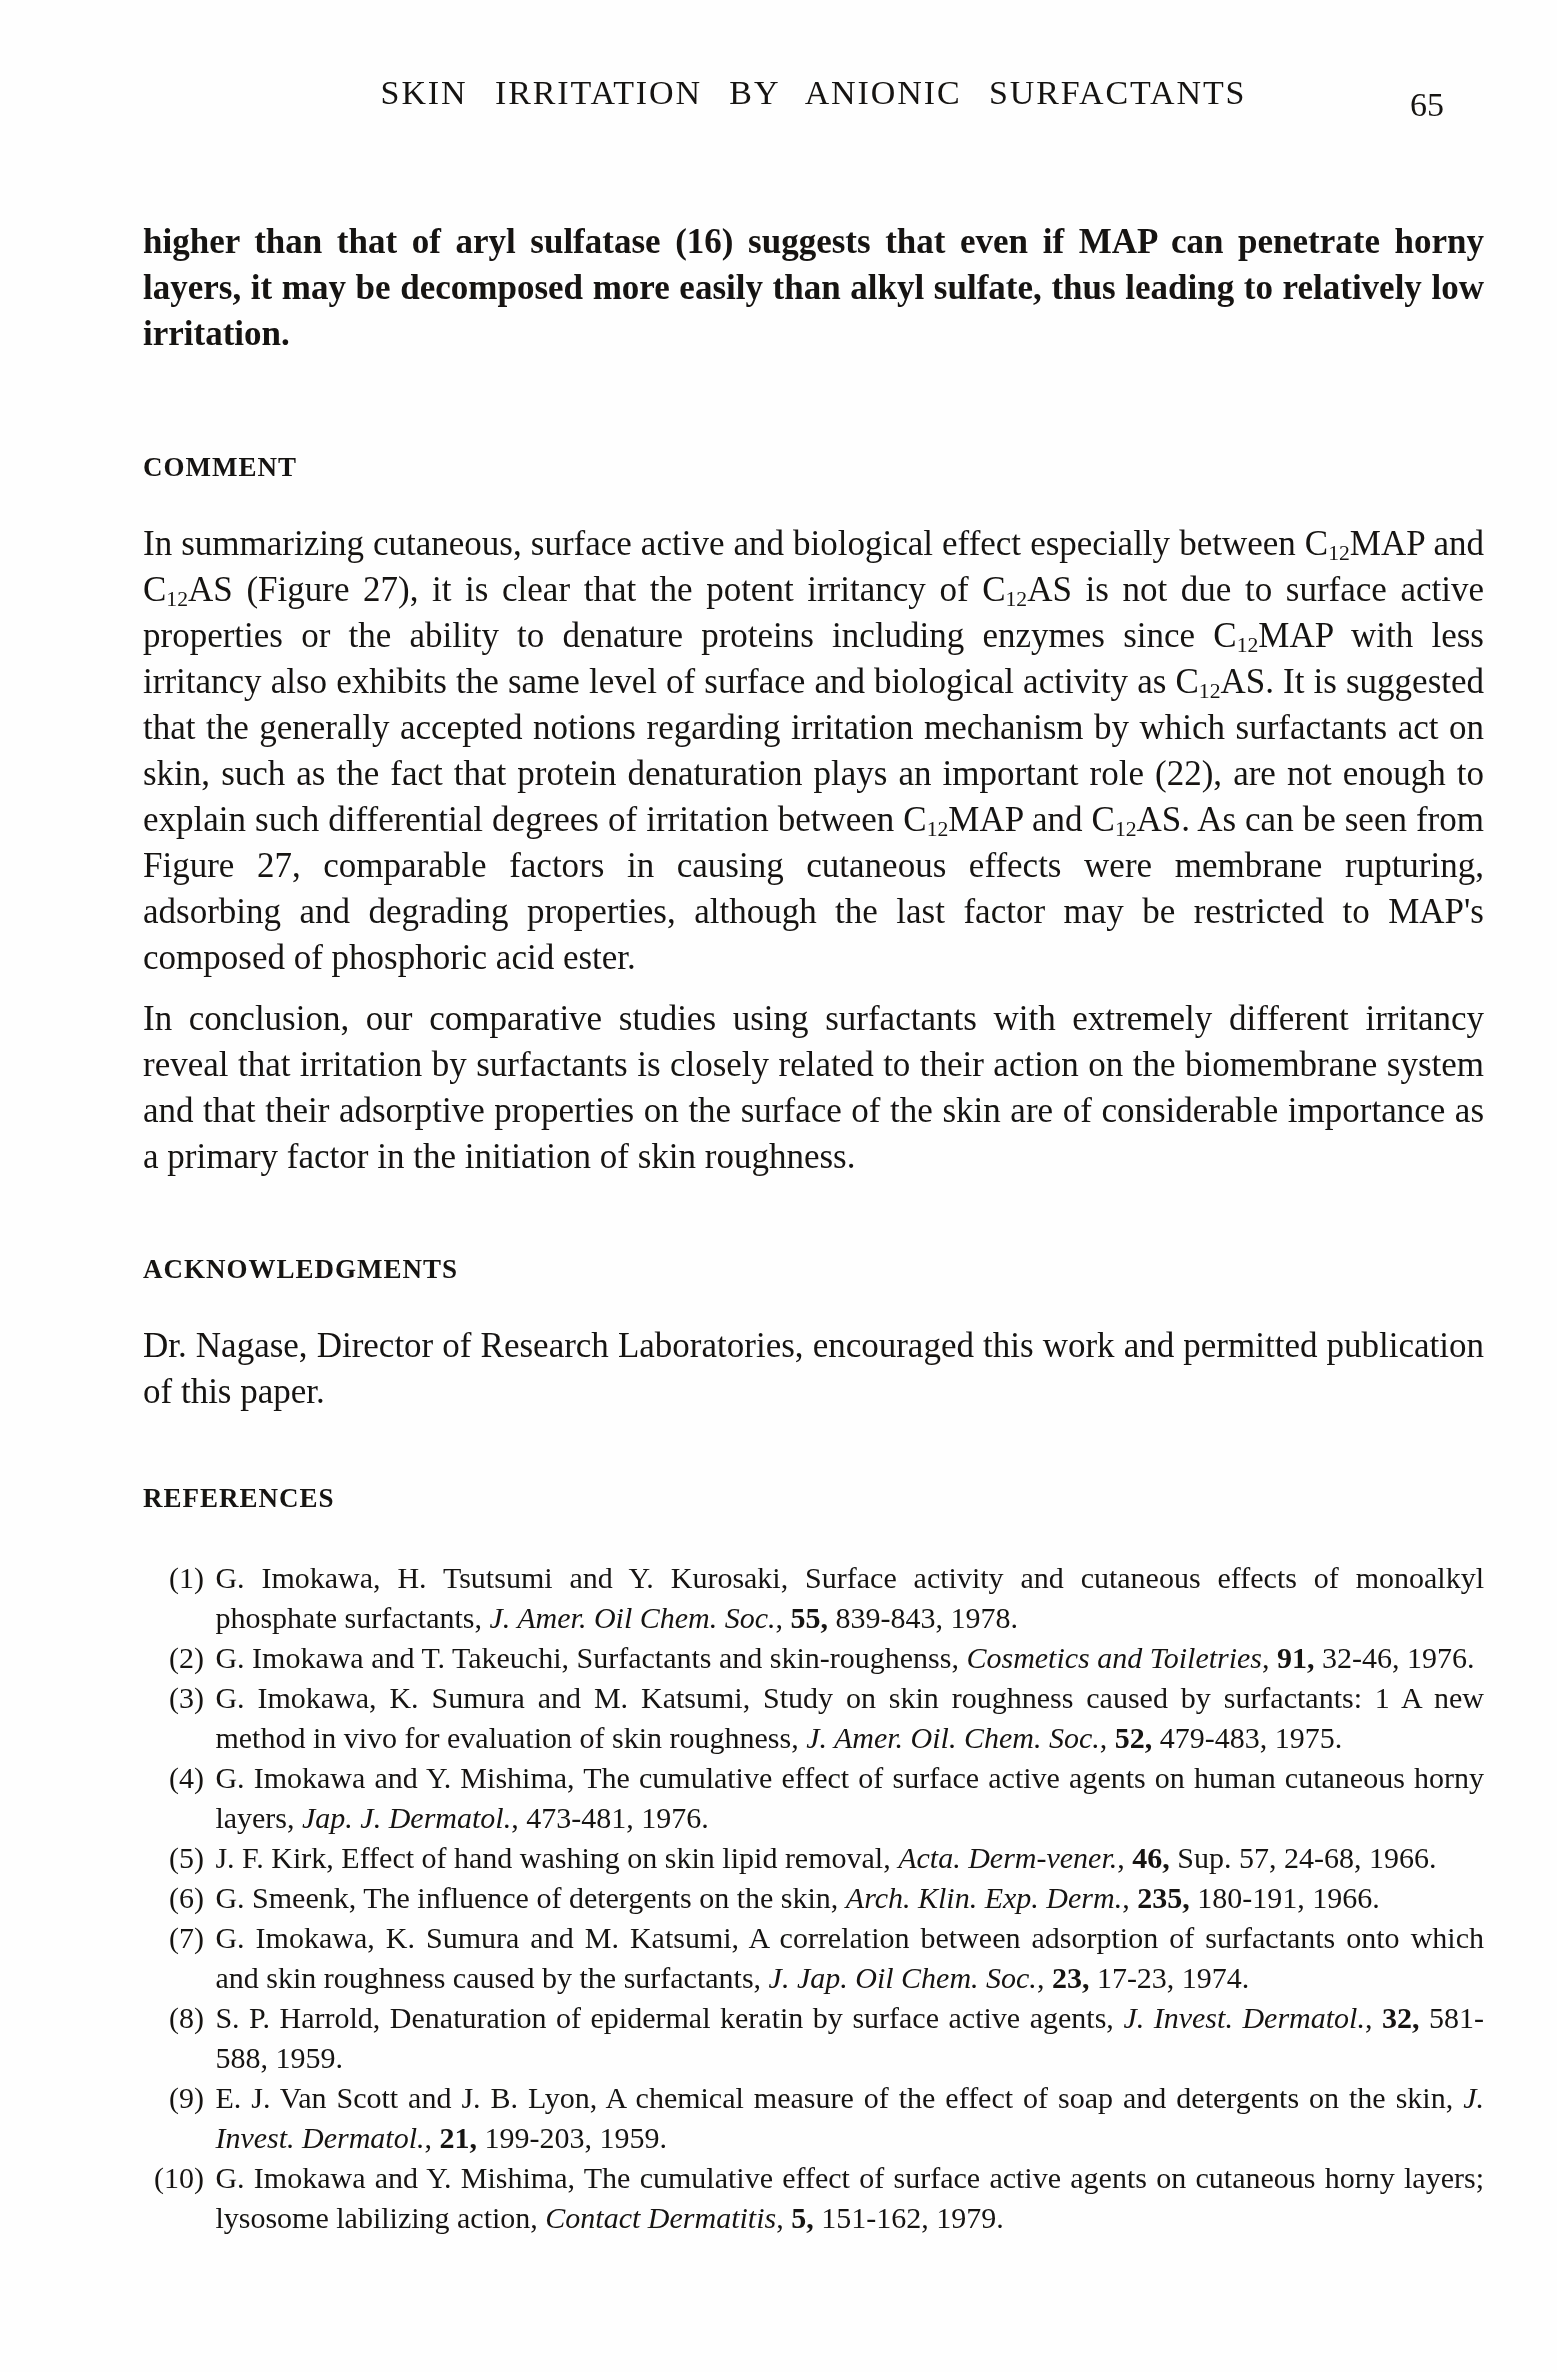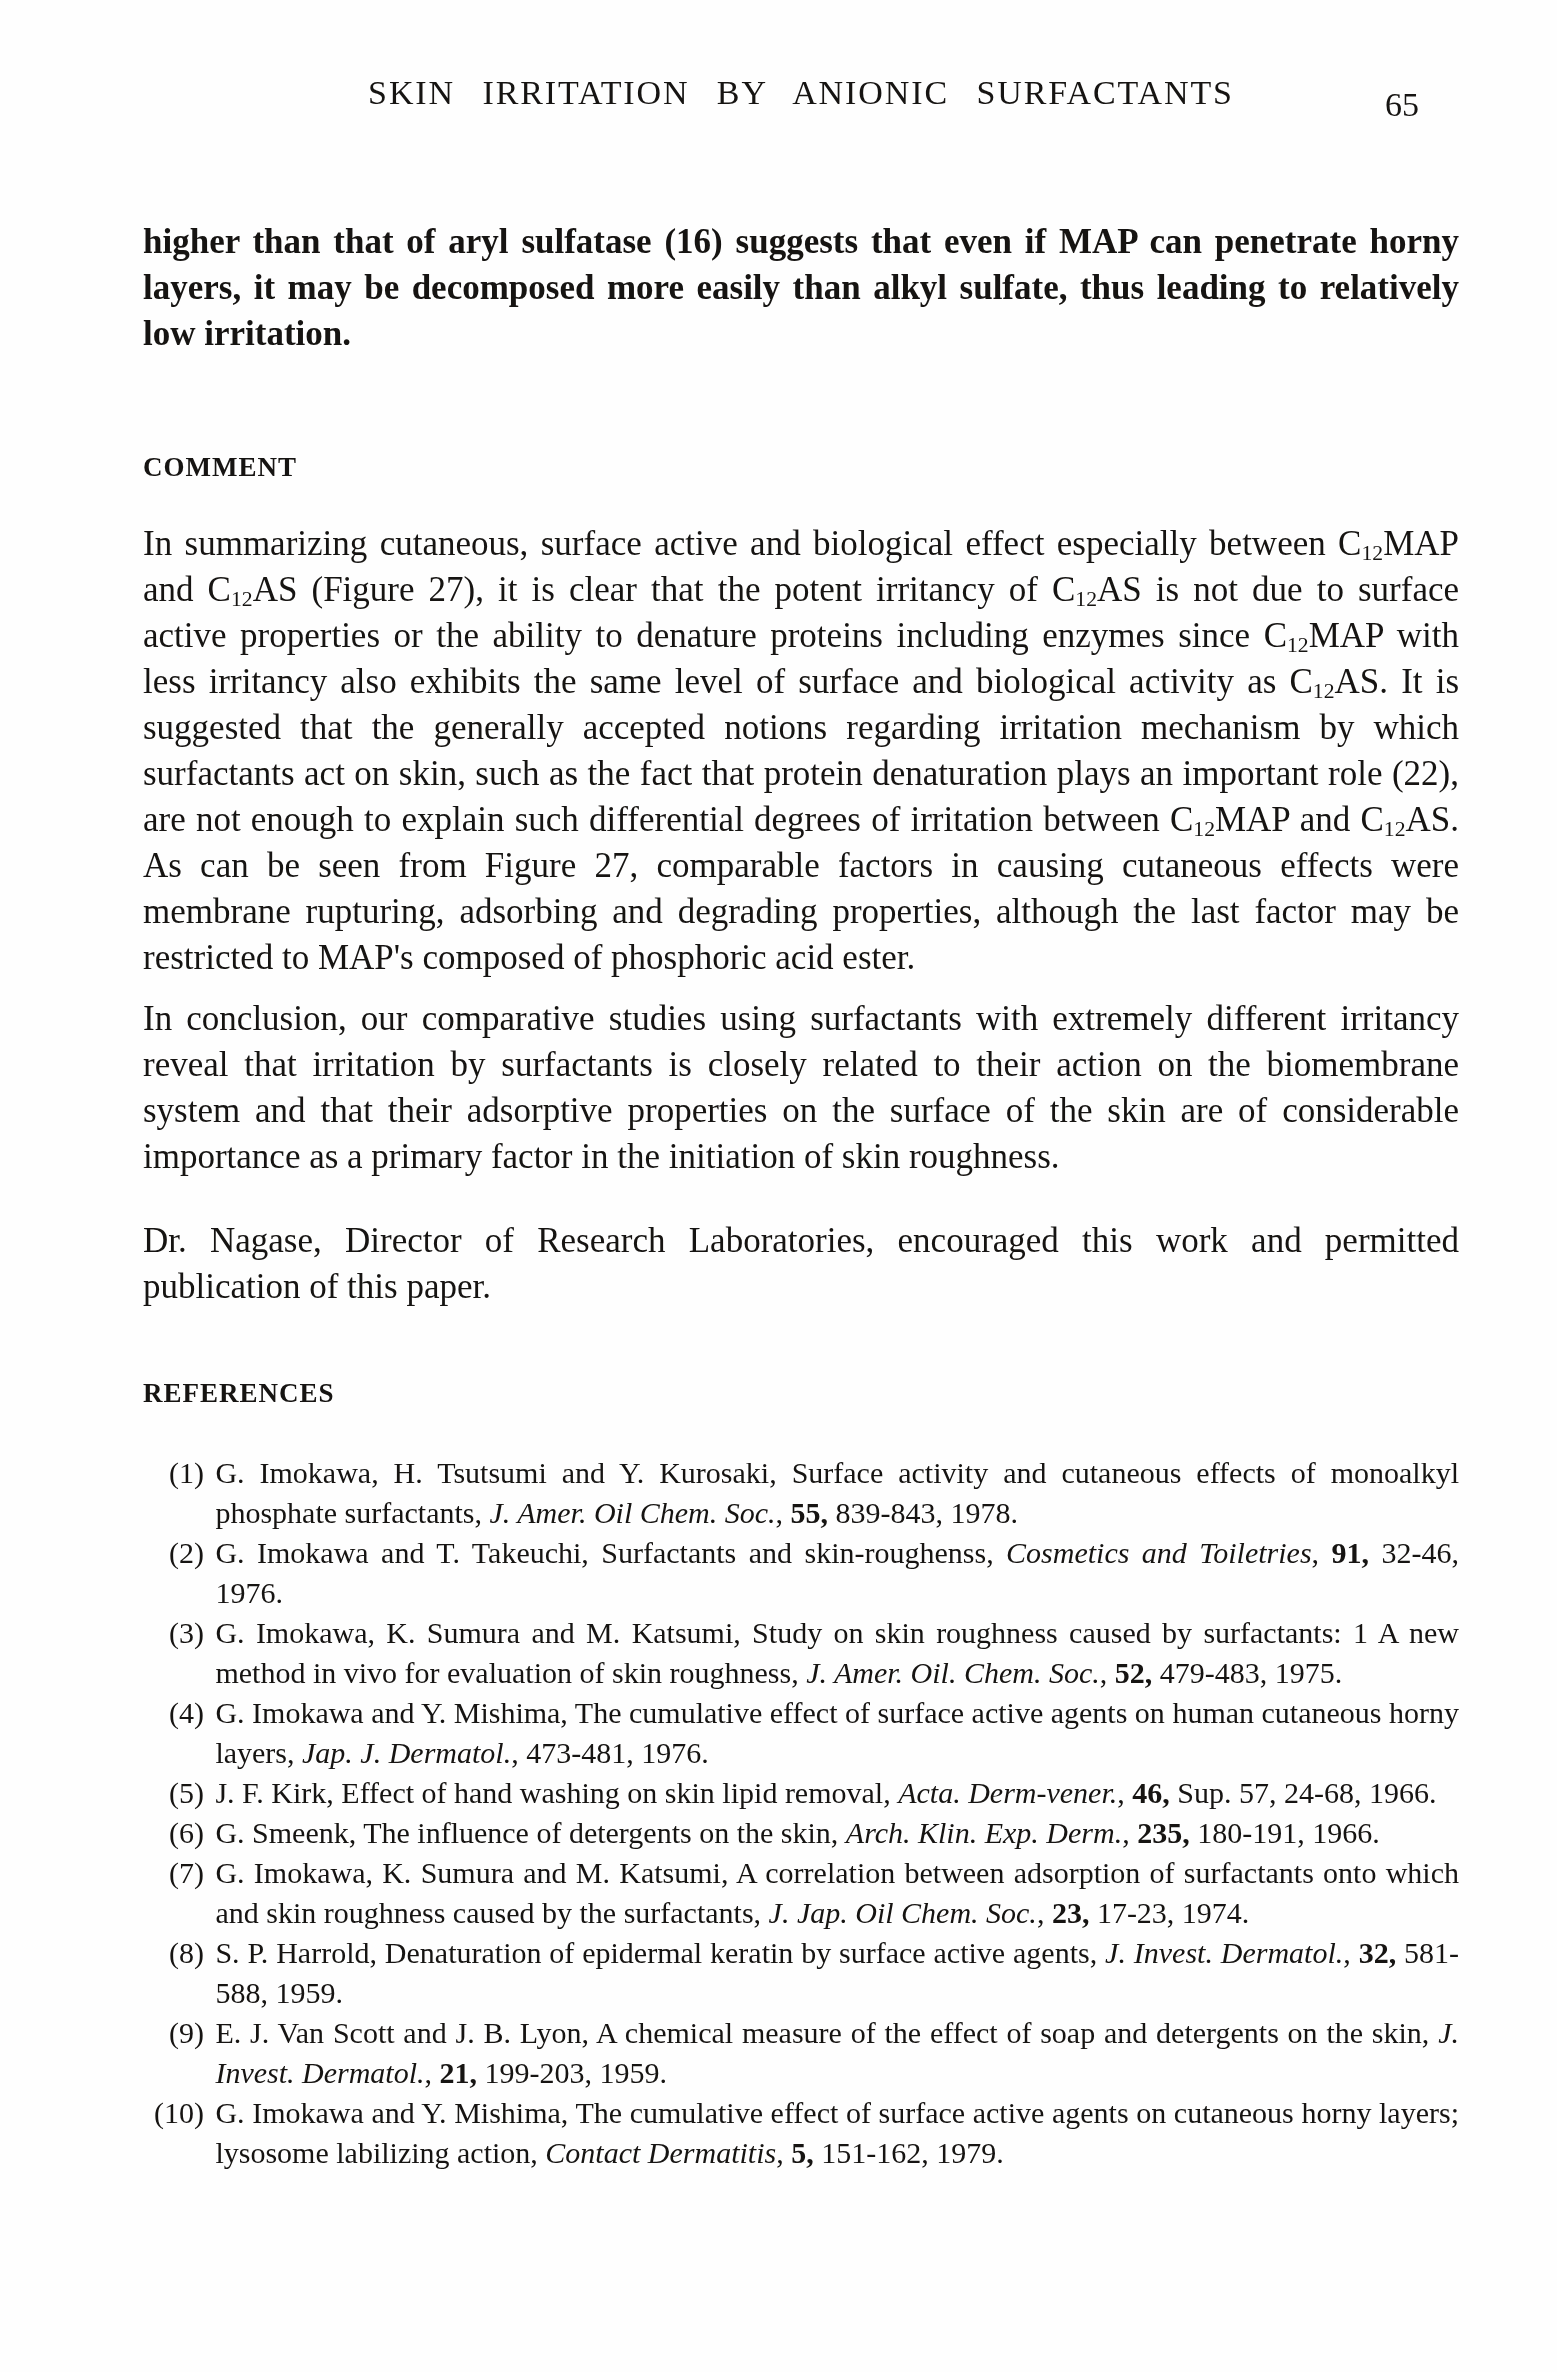--- a/index.html
+++ b/index.html
@@ -3,21 +3,21 @@
 <meta charset="utf-8">
 <style>
   html, body { margin: 0; padding: 0; background: #e8e8e8; }
   .page {
     position: relative;
     width: 1558px;
     height: 2372px;
     margin: 0 auto;
     background: #fefefe;
     box-sizing: border-box;
-    padding: 74px 99px 0 143px;
+    padding: 74px 74px 0 143px;
     font-family: "Liberation Serif", "DejaVu Serif", serif;
     color: #161412;
     overflow: hidden;
   }
   .running-head {
     position: relative;
     text-align: center;
     font-size: 34px;
     line-height: 38px;
     letter-spacing: 1.9px;
@@ -86,20 +86,21 @@
 
   <p class="para intro">higher than that of aryl sulfatase (16) suggests that even if MAP can penetrate horny layers, it may be decomposed more easily than alkyl sulfate, thus leading to relatively low irritation.</p>
 
   <div>
     <h2 class="section-heading h-comment">COMMENT</h2>
     <p class="para p-comment-1"><span>In summarizing cutaneous, surface active and biological effect especially between C</span><sub>12</sub><span>MAP and C</span><sub>12</sub><span>AS (Figure 27), it is clear that the potent irritancy of C</span><sub>12</sub><span>AS is not due to surface active properties or the ability to denature proteins including enzymes since C</span><sub>12</sub><span>MAP with less irritancy also exhibits the same level of surface and biological activity as C</span><sub>12</sub><span>AS. It is suggested that the generally accepted notions regarding irritation mechanism by which surfactants act on skin, such as the fact that protein denaturation plays an important role (22), are not enough to explain such differential degrees of irritation between C</span><sub>12</sub><span>MAP and C</span><sub>12</sub><span>AS. As can be seen from Figure 27, comparable factors in causing cutaneous effects were membrane rupturing, adsorbing and degrading properties, although the last factor may be restricted to MAP's composed of phosphoric acid ester.</span></p>
     <p class="para p-comment-2">In conclusion, our comparative studies using surfactants with extremely different irritancy reveal that irritation by surfactants is closely related to their action on the biomembrane system and that their adsorptive properties on the surface of the skin are of considerable importance as a primary factor in the initiation of skin roughness.</p>
   </div>
 
   <div>
+    <h2 class="section-heading h-ack">ACKNOWLEDGMENTS</h2>
     <p class="para p-ack">Dr. Nagase, Director of Research Laboratories, encouraged this work and permitted publication of this paper.</p>
   </div>
 
   <div>
     <h2 class="section-heading h-ref">REFERENCES</h2>
     <div class="ref-list">
         <div class="ref-item">
           <div class="ref-label">(1)</div>
           <div class="ref-text"><span>G. Imokawa, H. Tsutsumi and Y. Kurosaki, Surface activity and cutaneous effects of monoalkyl phosphate surfactants, </span><i>J. Amer. Oil Chem. Soc.</i><span>, </span><b>55,</b><span> 839-843, 1978.</span></div>
         </div>

